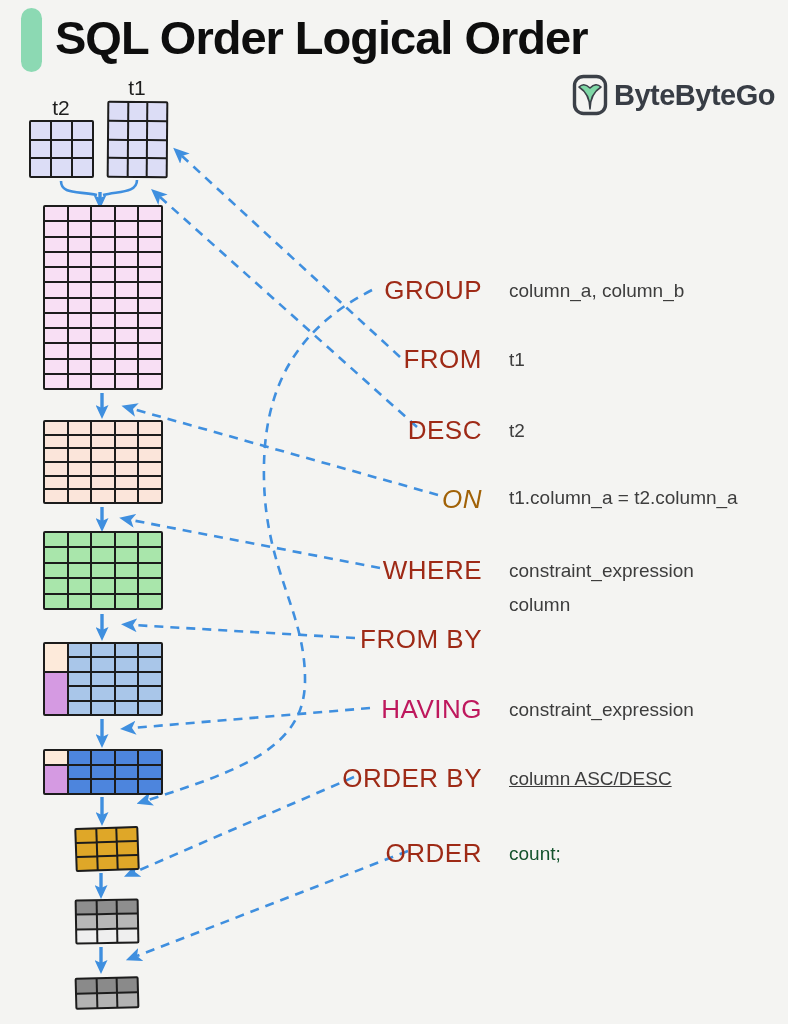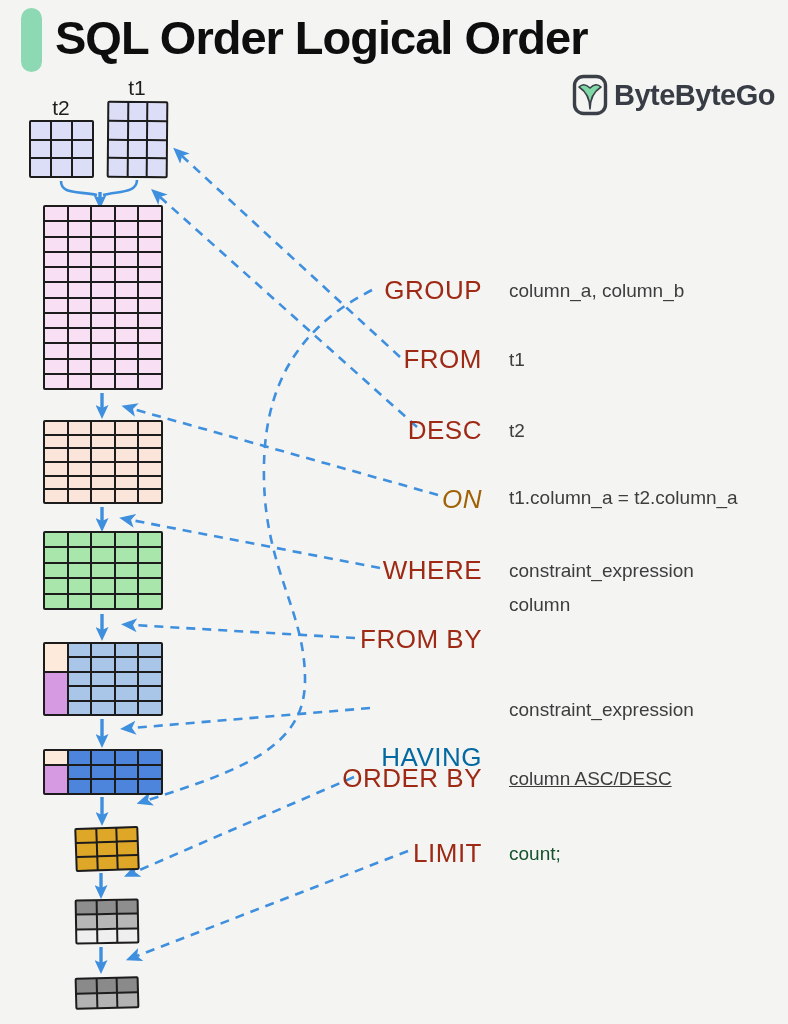--- a/index.html
+++ b/index.html
@@ -301,20 +301,20 @@
       <span class="kw" style="top: 344px; color: rgb(158, 42, 22);">FROM</span>
       <span class="arg" style="top: 349px; color: rgb(61, 61, 61);">t1</span>
       <span class="kw" style="top: 415px; color: rgb(158, 42, 22);">DESC</span>
       <span class="arg" style="top: 420px; color: rgb(61, 61, 61);">t2</span>
       <span class="kw" style="top: 484px; color: #a16207; font-style: italic;">ON</span>
       <span class="arg" style="top: 487px; color: rgb(61, 61, 61);">t1.column_a = t2.column_a</span>
       <span class="kw" style="top: 555px; color: rgb(158, 42, 22);">WHERE</span>
       <span class="arg" style="top: 560px; color: rgb(61, 61, 61);">constraint_expression</span>
       <span class="kw" style="top: 624px; color: rgb(158, 42, 22);">FROM BY</span>
       <span class="arg" style="top: 594px; color: rgb(61, 61, 61);">column</span>
-      <span class="kw" style="top: 694px; color: #0369a1; margin-top: 48px;">HAVING</span>
+      <span class="kw" style="top: 694px; color: #be185d;">HAVING</span>
       <span class="arg" style="top: 699px; color: rgb(61, 61, 61);">constraint_expression</span>
       <span class="kw" style="top: 763px; color: rgb(158, 42, 22);">ORDER BY</span>
       <span class="arg" style="top: 768px; color: rgb(61, 61, 61); text-decoration: underline;">column ASC/DESC</span>
-      <span class="kw" style="top: 838px; color: rgb(158, 42, 22);">LIMIT</span>
+      <span class="kw" style="top: 838px; color: rgb(158, 42, 22);">ORDER</span>
       <span class="arg" style="top: 843px; color: #14532d;">count;</span>
     </div>
 </div>
 
 </body></html>

